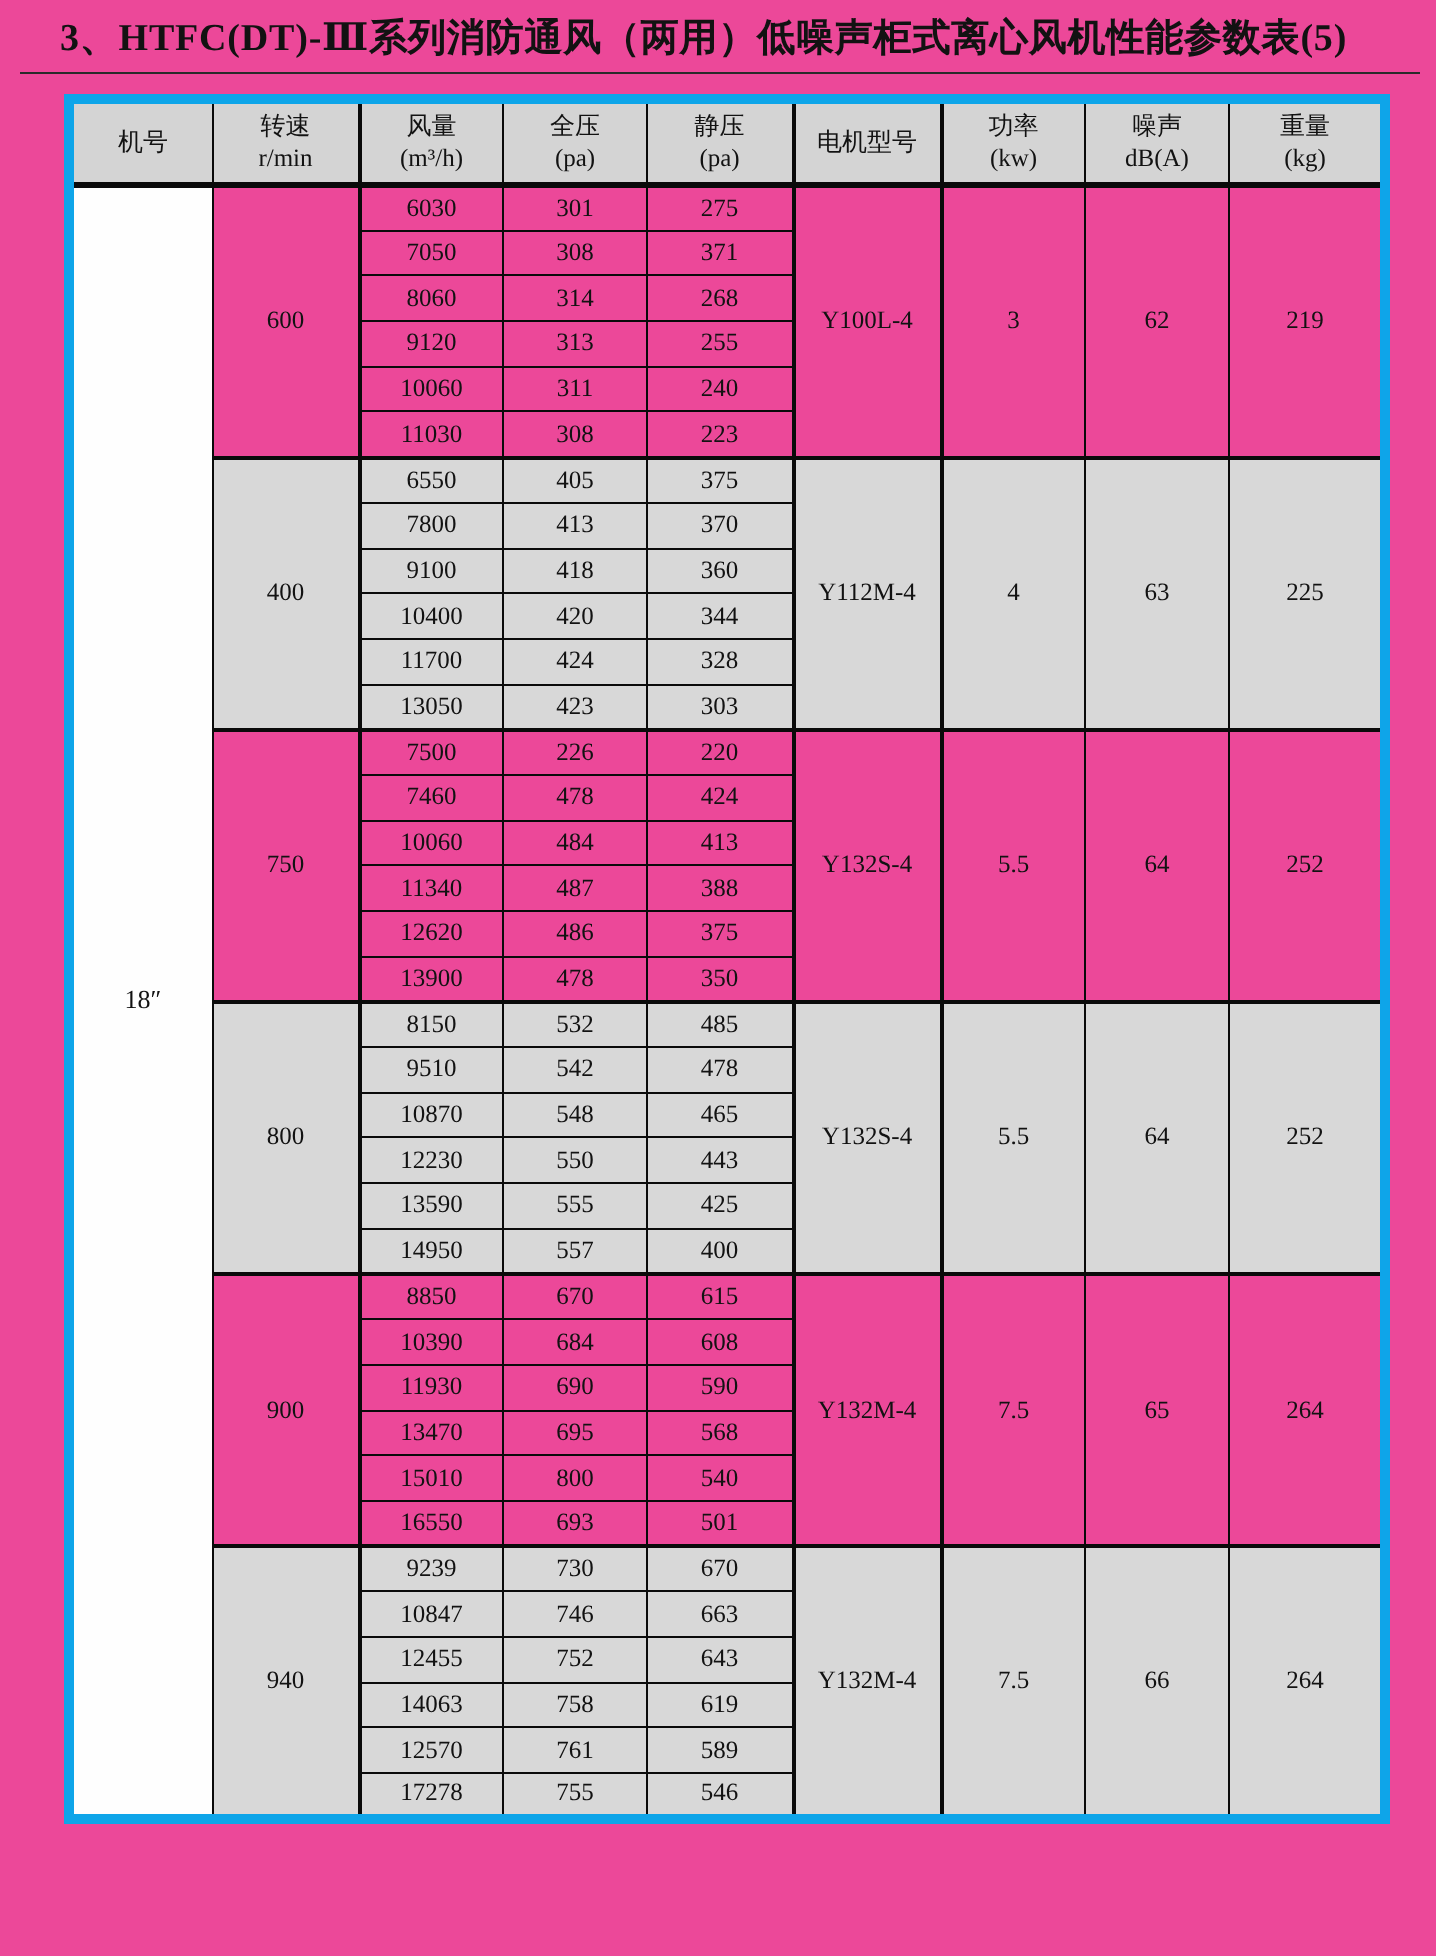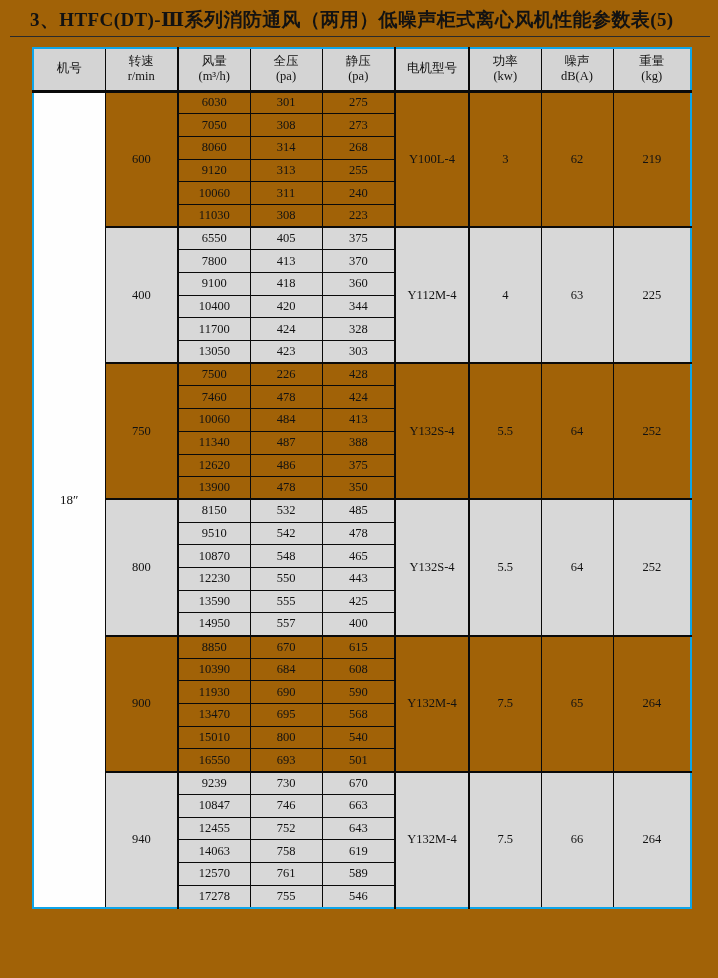--- a/index.html
+++ b/index.html
@@ -1,20 +1,20 @@
 <!DOCTYPE html>
 <html><head>
 <meta charset="utf-8">
 <style>
   * { margin: 0; padding: 0; box-sizing: border-box; }
   html, body { background: #ffffff; }
   .page {
     width: 718px;
     height: 978px;
-    background: #a16207;
+    background: #ec4899;
     font-family: "Liberation Serif", "DejaVu Serif", serif;
     color: #121212;
     padding-top: 7px;
     overflow: hidden;
   }
   .page-title {
     font-size: 19px;
     font-weight: bold;
     letter-spacing: 0.4px;
     margin: 0 14px 0 30px;
@@ -36,21 +36,21 @@
   }
   .spec-table col.c-machine { width: 72px; }
   .spec-table col.c-speed   { width: 73px; }
   .spec-table col.c-flow    { width: 72px; }
   .spec-table col.c-tp      { width: 72px; }
   .spec-table col.c-sp      { width: 73px; }
   .spec-table col.c-motor   { width: 74px; }
   .spec-table col.c-power   { width: 72px; }
   .spec-table col.c-noise   { width: 72px; }
   .spec-table col.c-weight  { width: 78px; }
-  .spec-table { border: 2px solid #0ea5e9; }
+  .spec-table { border: 5px solid #0ea5e9; }
   .spec-table th, .spec-table td {
     border: 1.5px solid #0a0a0a;
     vertical-align: middle;
     font-weight: normal;
   }
   .spec-table thead th {
     height: 43px;
     background: #d4d4d4;
     border-bottom: 3px solid #0a0a0a;
     line-height: 1.25;
@@ -130,21 +130,21 @@
           <td>301</td>
           <td>275</td>
           <td rowspan="6" class="bl-thick">Y100L-4</td>
           <td rowspan="6" class="bl-thick">3</td>
           <td rowspan="6">62</td>
           <td rowspan="6">219</td>
         </tr>
         <tr>
           <td class="bl-thick">7050</td>
           <td>308</td>
-          <td>273</td>
+          <td>371</td>
         </tr>
         <tr>
           <td class="bl-thick">8060</td>
           <td>314</td>
           <td>268</td>
         </tr>
         <tr>
           <td class="bl-thick">9120</td>
           <td>313</td>
           <td>255</td>
@@ -191,21 +191,21 @@
         </tr>
         <tr>
           <td class="shaded bl-thick">13050</td>
           <td class="shaded">423</td>
           <td class="shaded">303</td>
         </tr>
         <tr class="group-start">
           <td rowspan="6">750</td>
           <td class="bl-thick">7500</td>
           <td>226</td>
-          <td>428</td>
+          <td>220</td>
           <td rowspan="6" class="bl-thick">Y132S-4</td>
           <td rowspan="6" class="bl-thick">5.5</td>
           <td rowspan="6">64</td>
           <td rowspan="6">252</td>
         </tr>
         <tr>
           <td class="bl-thick">7460</td>
           <td>478</td>
           <td>424</td>
         </tr>

